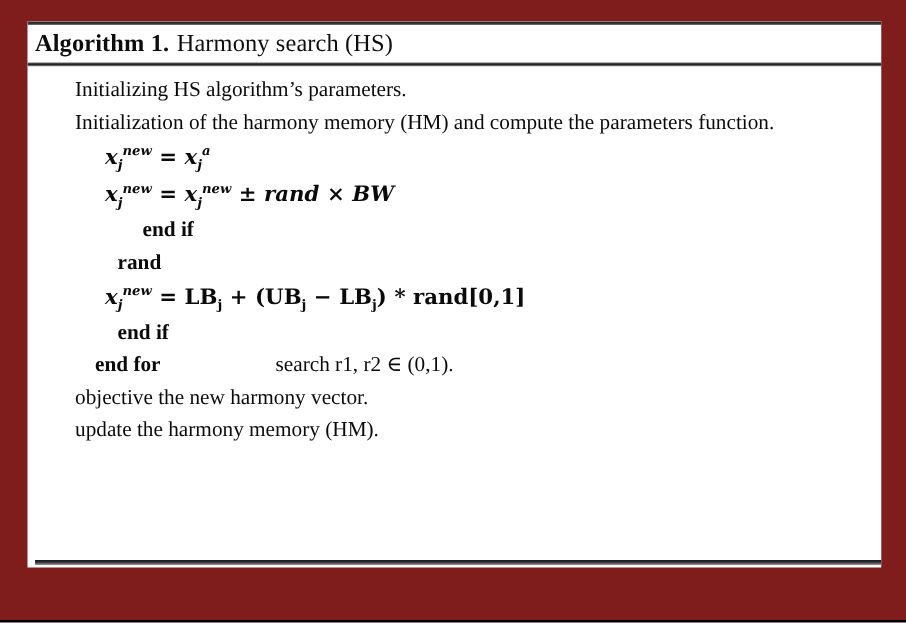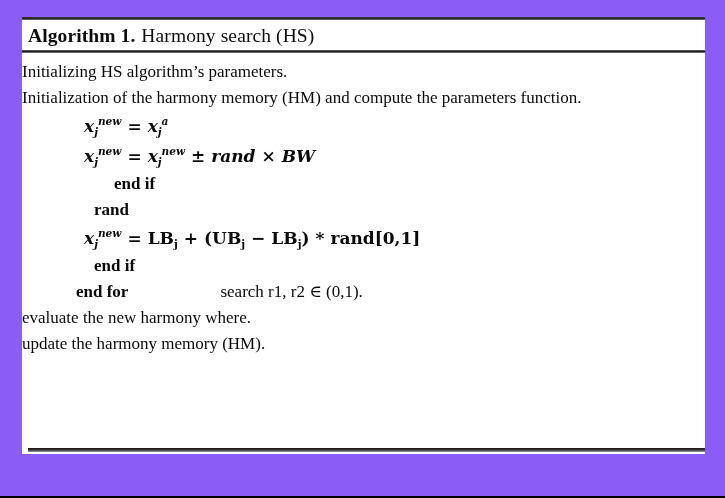--- a/index.html
+++ b/index.html
@@ -11,21 +11,21 @@
     width: 725px;
     height: 498px;
     background: #000000;
     font-family: "Liberation Serif", "DejaVu Serif", serif;
     overflow: hidden;
   }
   #screenshot {
     position: relative;
     width: 725px;
     height: 496px;
-    background: #8b5cf6;
+    background: #7f1d1d;
   }
 
   
   .algo-panel {
     position: absolute;
     left: 22px;
     top: 17px;
     width: 683px;
     height: 437px;
     background: #ffffff;
@@ -76,21 +76,21 @@
     color: #0a0a0a;
     white-space: nowrap;
     height: 26px;
   }
   .line.tall {
     height: 30px;
     line-height: 30px;
   }
 
   
-  .ind-0 { }
+  .ind-0 { padding-left: 38px; }
   .ind-1 { padding-left: 54px; }
   .ind-2 { padding-left: 72px; }
   .ind-3 { padding-left: 92px; }
   .ind-4 { padding-left: 62px; }
 
   .kw { font-weight: bold; }
   .plain { font-weight: normal; }
 
   
   .math {
@@ -177,21 +177,21 @@
 
       <div class="line ind-2">
         <span class="kw">end if</span>
       </div>
 
       <div class="line ind-1">
         <span class="kw">end for</span><span class="where-block mathrm">search  r1, r2 ∈ (0,1).</span>
       </div>
 
       <div class="line ind-0">
-        <span class="plain">evaluate the new harmony where.</span>
+        <span class="plain">objective the new harmony vector.</span>
       </div>
 
       <div class="line ind-0">
         <span class="plain">update the harmony memory (HM).</span>
       </div>
 
     </div>
 
     <div class="rule rule-bottom" style="position:absolute; left:6px; bottom:2px; width:677px;"></div>
 

